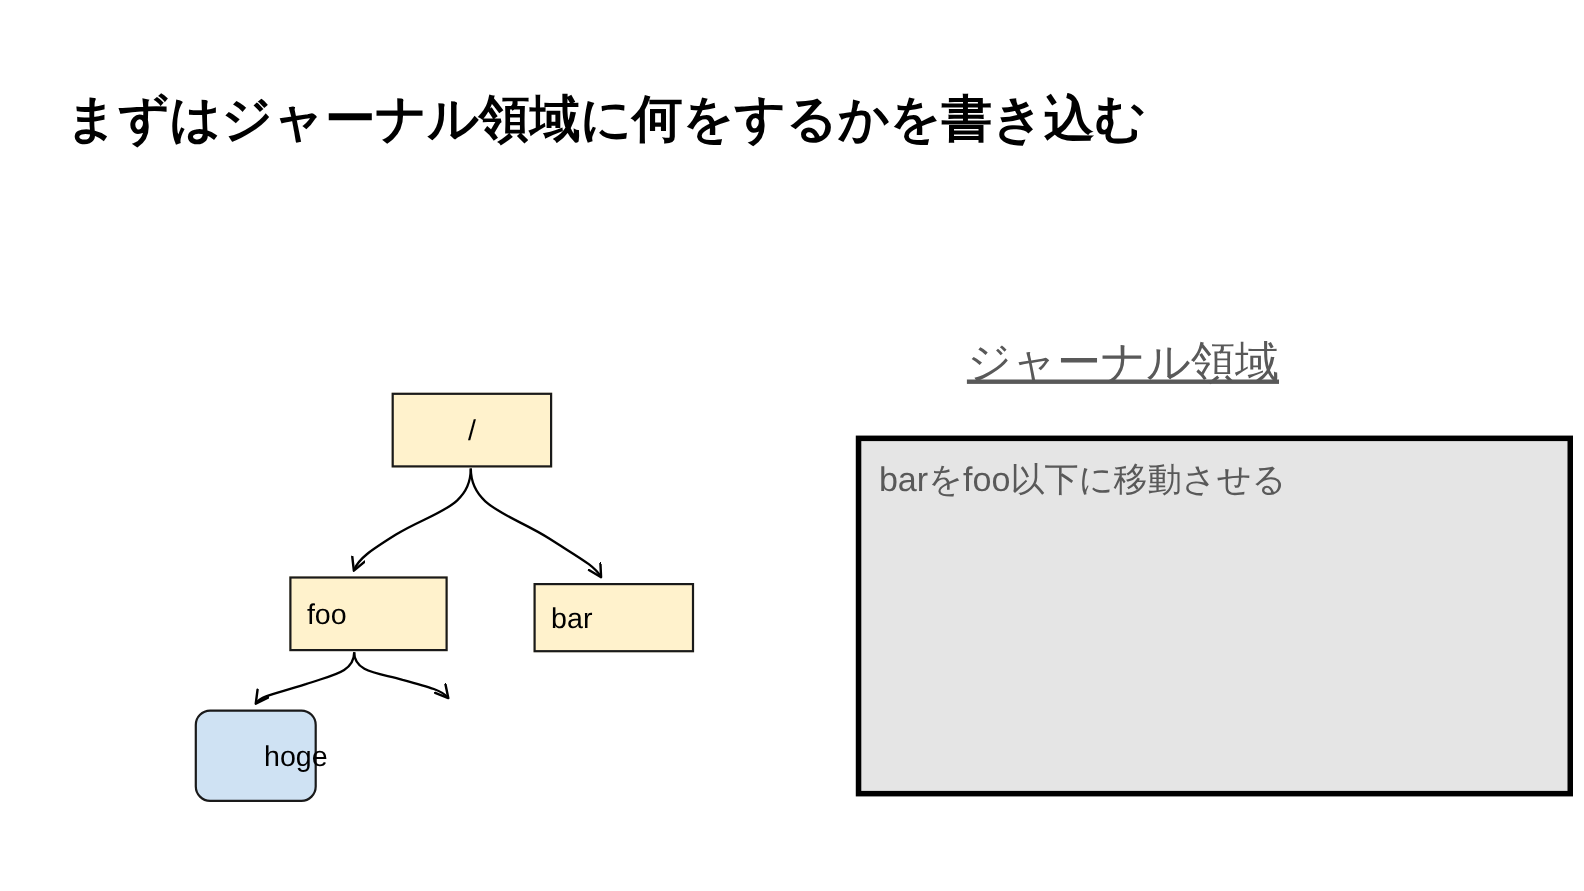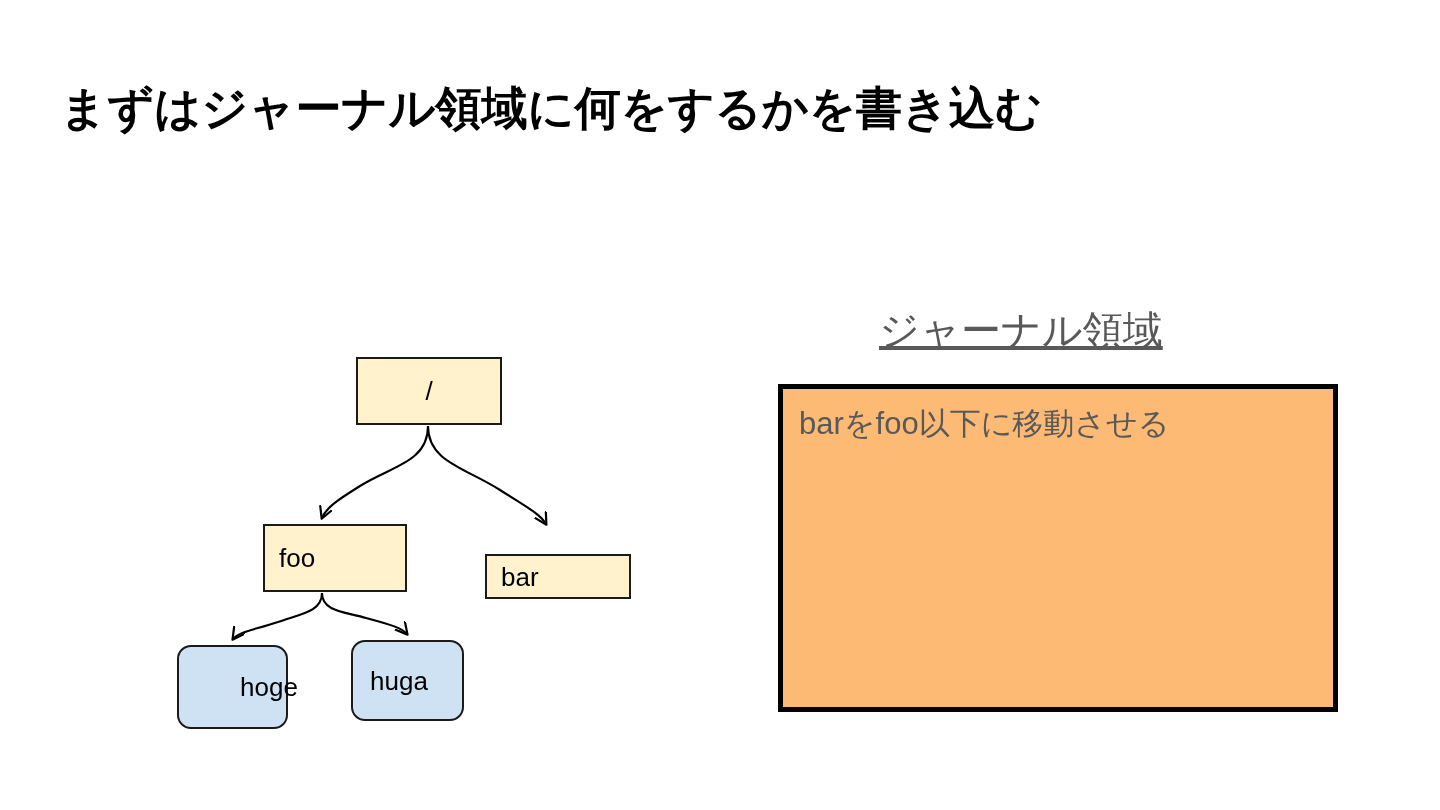--- a/index.html
+++ b/index.html
@@ -74,21 +74,21 @@
     width: 100%;
     text-align: center;
   }
   .node.leftpad {
     padding-left: 14px;
     margin-left: 12px;
   }
 
   #node-root   { left: 356px; top: 357px; width: 146px; height: 68px; }
   #node-foo    { left: 251px; top: 524px; width: 144px; height: 68px; }
-  #node-bar    { left: 473px; top: 554px; width: 146px; height: 45px; }
+  #node-bar    { left: 473px; top: 530px; width: 146px; height: 63px; }
   #node-hoge   { left: 177px; top: 645px; width: 111px; height: 84px; padding-left: 44px; }
   #node-huga   { left: 351px; top: 640px; width: 113px; height: 81px; }
 
   #node-hoge .label { padding-left: 17px; }
   #node-huga .label { padding-left: 17px; }
 
   
   #journal-label {
     position: absolute;
     left: 879px;
@@ -96,25 +96,25 @@
     font-size: 40px;
     line-height: 40px;
     color: #595959;
     white-space: nowrap;
     text-decoration: underline;
   }
 
   #journal-box {
     position: absolute;
     left: 778px;
-    top: 384px;
-    width: 560px;
+    top: 396px;
+    width: 652px;
     height: 328px;
     box-sizing: border-box;
-    background: #fdba74;
+    background: #e5e5e5;
     border: 5px solid #000000;
   }
 
   #journal-entries {
     position: absolute;
     left: 16px;
     top: 14px;
     right: 10px;
   }
 
@@ -157,23 +157,20 @@
   </div>
 
   <div id="node-bar" class="node dir leftpad">
     <span class="label">bar</span>
   </div>
 
   <div id="node-hoge" class="node file">
     <span class="label">hoge</span>
   </div>
 
-  <div id="node-huga" class="node file">
-    <span class="label">huga</span>
-  </div>
 
   <div id="journal-label">ジャーナル領域</div>
 
   <div id="journal-box">
     <div id="journal-entries">
       <div class="journal-entry">barをfoo以下に移動させる</div>
     </div>
   </div>
 
 </div>

